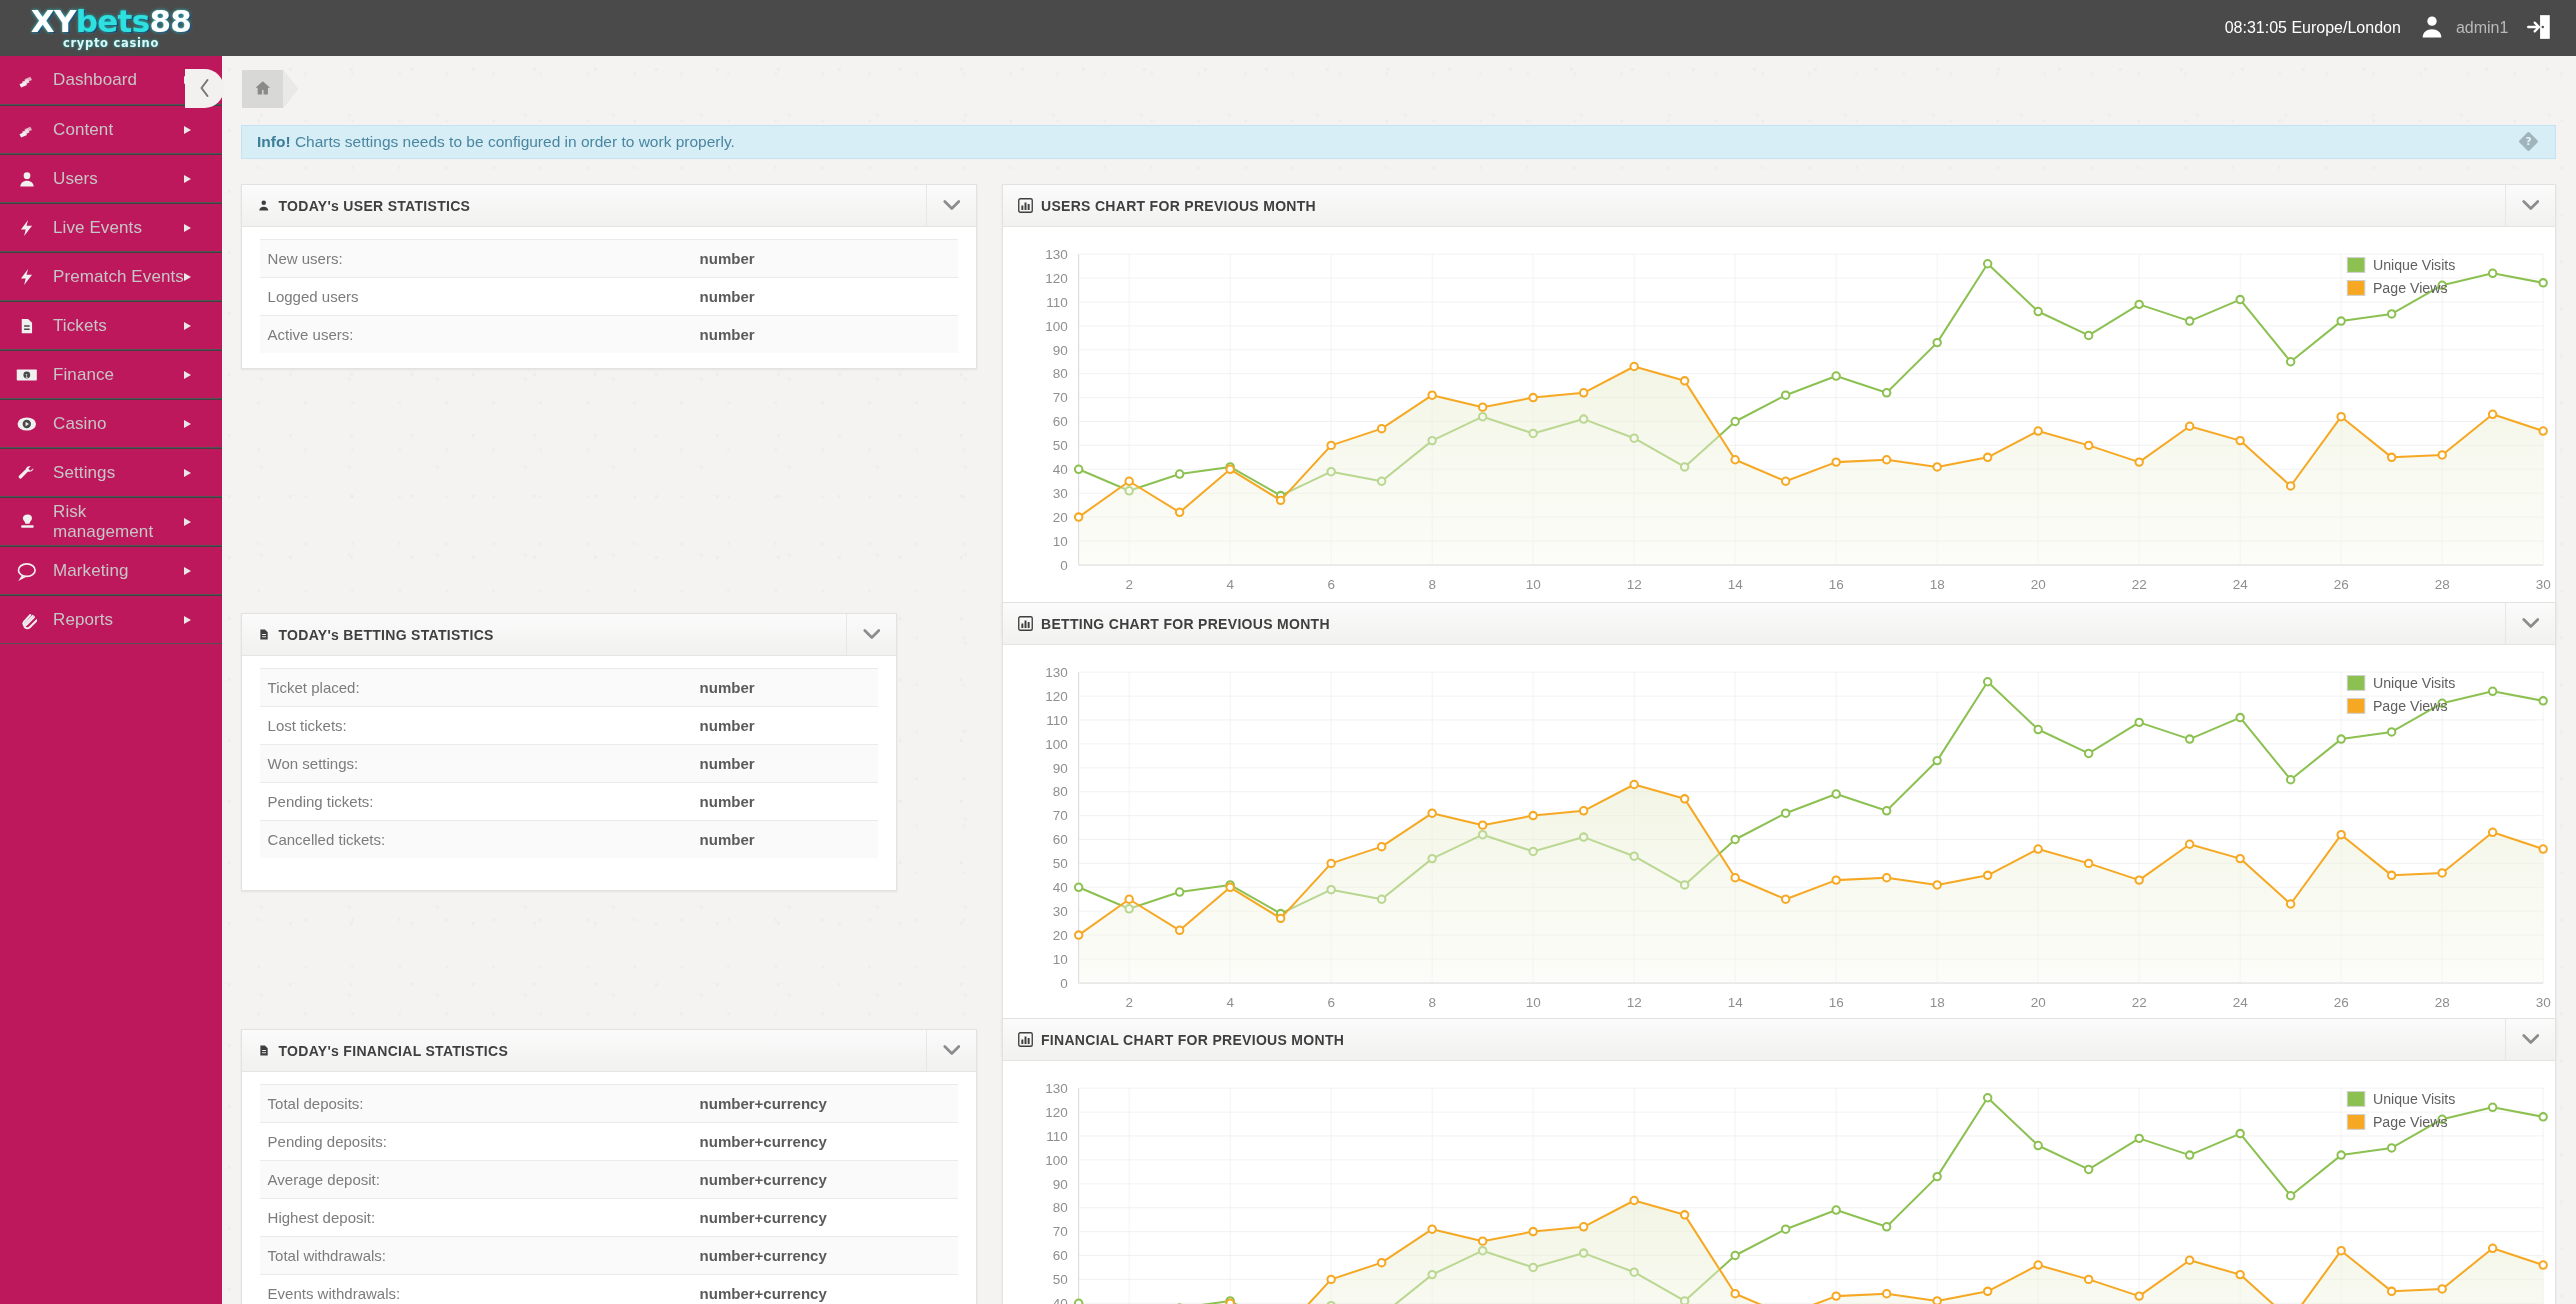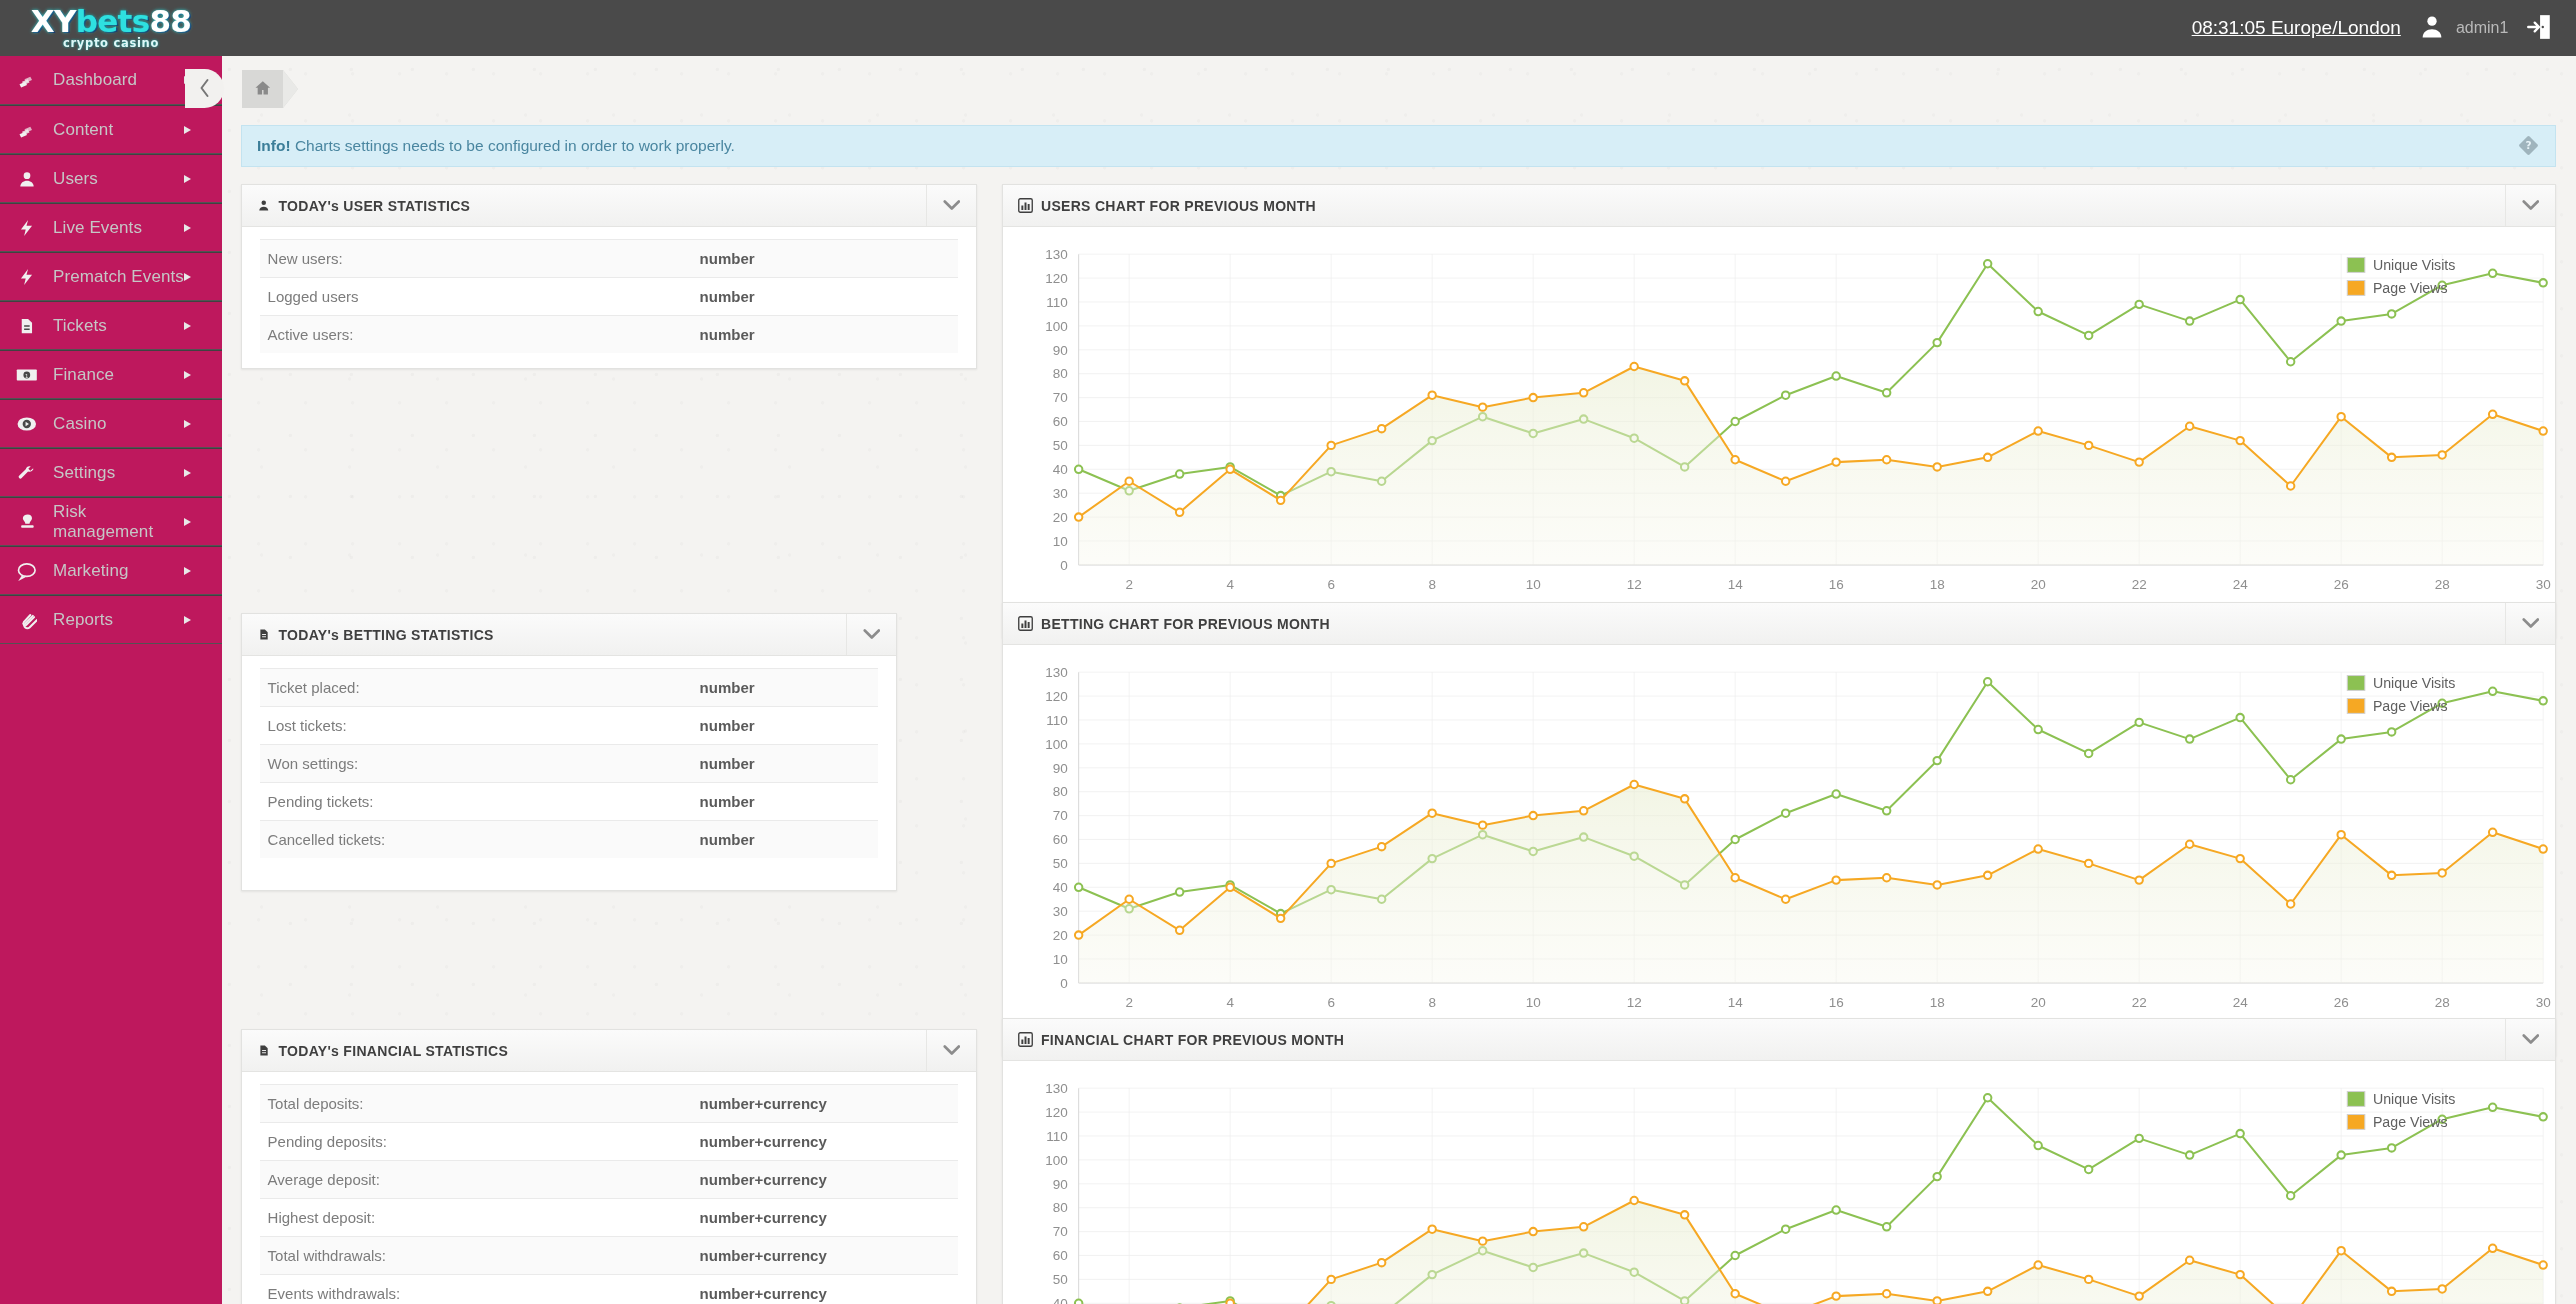--- a/index.html
+++ b/index.html
@@ -35,21 +35,21 @@
     font-size: 11.5px; font-weight: bold; color: #dff7f7;
     letter-spacing: 0.7px; margin-top: 1.4px;
     text-shadow: 0 0 2.7px #19b8b8;
     font-family: "DejaVu Sans", sans-serif;
   }
 
   #topbar-right {
     margin-left: auto; display: flex; align-items: center;
     gap: 17.6px; padding-right: 24px; height: 56px;
   }
-  #clock { color: #ffffff; font-size: 19px; text-decoration: underline; }
+  #clock { color: #ffffff; font-size: 16px; }
   #user-block { display: flex; align-items: center; gap: 9.5px; }
   #username { color: #b9b9b9; font-size: 16px; }
   .topicon { display: block; }
 
   
   #sidebar {
     position: absolute; top: 56px; left: 0;
     width: 222px; height: 1248px;
     background: #be185d;
     z-index: 20;
@@ -122,21 +122,21 @@
   .crumb-arrow2 {
     width: 0; height: 0; margin-left: -15px;
     border-left: 15px solid #e9e9e7;
     border-top: 19px solid transparent;
     border-bottom: 19px solid transparent;
   }
 
   
   #alert {
     position: absolute; left: 19px; top: 69px;
-    width: 2315px; height: 42px;
+    width: 2315px; height: 34px;
     background: #d7eef7; border: 0.7px solid #c3e3f0;
     display: flex; align-items: center;
     padding: 0 15px;
   }
   #alert-text { color: #4a86a0; font-size: 15.5px; }
   #alert-text b { color: #3c7e99; }
   #alert-icon { margin-left: auto; }
 
   
   .panel {

